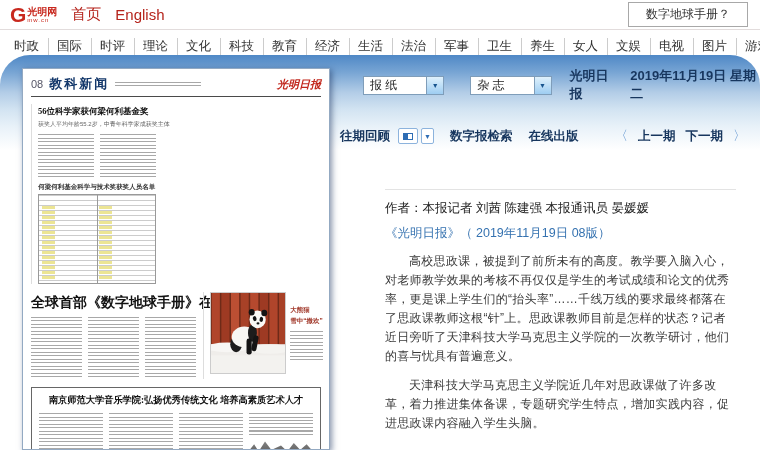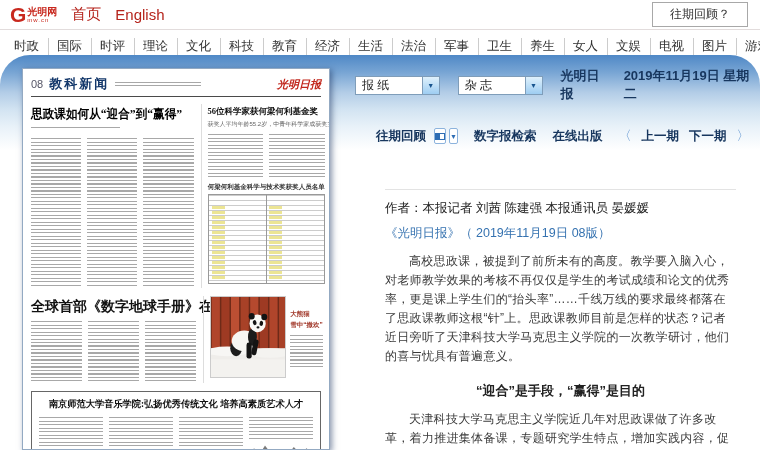--- a/index.html
+++ b/index.html
@@ -69,27 +69,27 @@
   .np-secC { border:1px solid #666; margin-top:8px; padding:4px 7px; }
   .np-h4 { font-family:"Liberation Serif","DejaVu Serif",serif; font-weight:bold; font-size:9.5px;
     text-align:center; white-space:nowrap; margin:2px 0 6px; transform:scaleX(.97); color:#111; }
   .building-img { height:26px; margin-top:4px; background:linear-gradient(#8a8a8a,#3a3a3a);
     clip-path:polygon(0 45%,8% 20%,15% 48%,25% 10%,35% 42%,50% 25%,60% 48%,70% 15%,80% 42%,90% 20%,100% 48%,100% 100%,0 100%); }
 
   
   .right-panel { flex:1; min-width:0; }
   .controls-row { display:flex; align-items:center; gap:18px; padding:12px 0 0 22px; }
   .xp-select { width:86px; height:19px; background:#fff; border:1px solid #7f9db9;
-    display:flex; align-items:center; font-size:12px; color:#222; padding-left:6px; cursor:pointer; }
+    display:flex; align-items:center; font-size:12px; color:#222; padding-left:6px; cursor:pointer;margin-left:8px; }
   .xp-arrow { margin-left:auto; width:17px; height:100%; border-left:1px solid #7f9db9;
     background:linear-gradient(#dff1fc,#9ecdf2); color:#17548e; font-size:7px;
     display:flex; align-items:center; justify-content:center; }
   .xp-arrow::after { content:"▼"; }
   .date-line { font-size:13px; font-weight:bold; color:#17365e; display:flex; gap:12px; }
-  .toolbar-row { margin-top:24px; padding:0 14px 0 7px; display:flex; align-items:center; font-size:12.5px;margin-left:36px; }
+  .toolbar-row { margin-top:24px; padding:0 14px 0 7px; display:flex; align-items:center; font-size:12.5px; }
   .tb-link { color:#17365e; font-weight:bold; text-decoration:none; margin-right:16px; white-space:nowrap; }
   .tb-link.first { margin-right:8px; }
   .tb-btn { width:20px; height:16px; background:#fff; border:1px solid #8cb3dd; border-radius:2px;
     display:inline-flex; align-items:center; justify-content:center; margin-right:3px; cursor:pointer; }
   .tb-btn.narrow { width:13px; margin-right:16px; }
   .pg-icon { width:10px; height:7px; border:1px solid #2e6db4;
     background:linear-gradient(90deg,#2e6db4 0 45%,#fff 45%); display:block; }
   .arrow-icon { color:#2e6db4; font-size:7px; line-height:1; }
   .arrow-icon::after { content:"▼"; }
   .pager { margin-left:auto; display:flex; align-items:center; gap:10px; }
@@ -112,21 +112,21 @@
 <header class="topbar">
   <div class="logo">
     <span class="logo-g">G</span>
     <span class="logo-stack">
       <span class="logo-cn">光明网</span>
       <span class="logo-sub">mw.cn</span>
     </span>
   </div>
   <a class="top-link">首页</a>
   <a class="top-link">English</a>
-  <div class="where-box">往期回顾？</div>
+  <div class="where-box">数字地球手册？</div>
 </header>
 
 <nav class="navbar">
   <a class="nav-item">时政</a>
   <a class="nav-item">国际</a>
   <a class="nav-item">时评</a>
   <a class="nav-item">理论</a>
   <a class="nav-item">文化</a>
   <a class="nav-item">科技</a>
   <a class="nav-item">教育</a>
@@ -150,29 +150,20 @@
     <div class="paper">
       <div class="np-header">
         <span class="np-pageno">08</span>
         <span class="np-section">教科新闻</span>
         <span class="ft np-headmeta"></span>
         <span class="np-masthead">光明日报</span>
       </div>
       <div class="np-rule"></div>
 
       <div class="np-secA">
-        <div class="np-colA">
-          <div class="np-h1">思政课如何从“迎合”到“赢得”</div>
-          <div class="ft np-byline"></div>
-          <div class="cols" style="height:150px">
-            <div class="col ft"></div>
-            <div class="col ft"></div>
-            <div class="col ft"></div>
-          </div>
-        </div>
         <div class="np-colB">
           <div class="np-h2">56位科学家获何梁何利基金奖</div>
           <div class="np-h2sub">获奖人平均年龄55.2岁，中青年科学家成获奖主体</div>
           <div class="cols" style="height:44px">
             <div class="col ft"></div>
             <div class="col ft"></div>
           </div>
           <div class="np-tabletitle">何梁何利基金科学与技术奖获奖人员名单</div>
           <div class="np-table">
             <div class="np-table-strip s1"></div>
@@ -273,18 +264,17 @@
         <a>下一期</a>
         <span class="brk">〉</span>
       </div>
     </div>
 
     <div class="article">
       <div class="art-divider"></div>
       <div class="art-author">作者：本报记者 刘茜 陈建强 本报通讯员 晏媛媛</div>
       <div class="art-source">《光明日报》（ 2019年11月19日 08版）</div>
       <p class="art-p">高校思政课，被提到了前所未有的高度。教学要入脑入心，对老师教学效果的考核不再仅仅是学生的考试成绩和论文的优秀率，更是课上学生们的“抬头率”……千线万线的要求最终都落在了思政课教师这根“针”上。思政课教师目前是怎样的状态？记者近日旁听了天津科技大学马克思主义学院的一次教学研讨，他们的喜与忧具有普遍意义。</p>
-      <div class="art-subhead">“迎合”是手段，“赢得”是目的</div>
       <p class="art-p">天津科技大学马克思主义学院近几年对思政课做了许多改革，着力推进集体备课，专题研究学生特点，增加实践内容，促进思政课内容融入学生头脑。</p>
 
     </div>
   </div>
 </div>
 
 </body></html>

